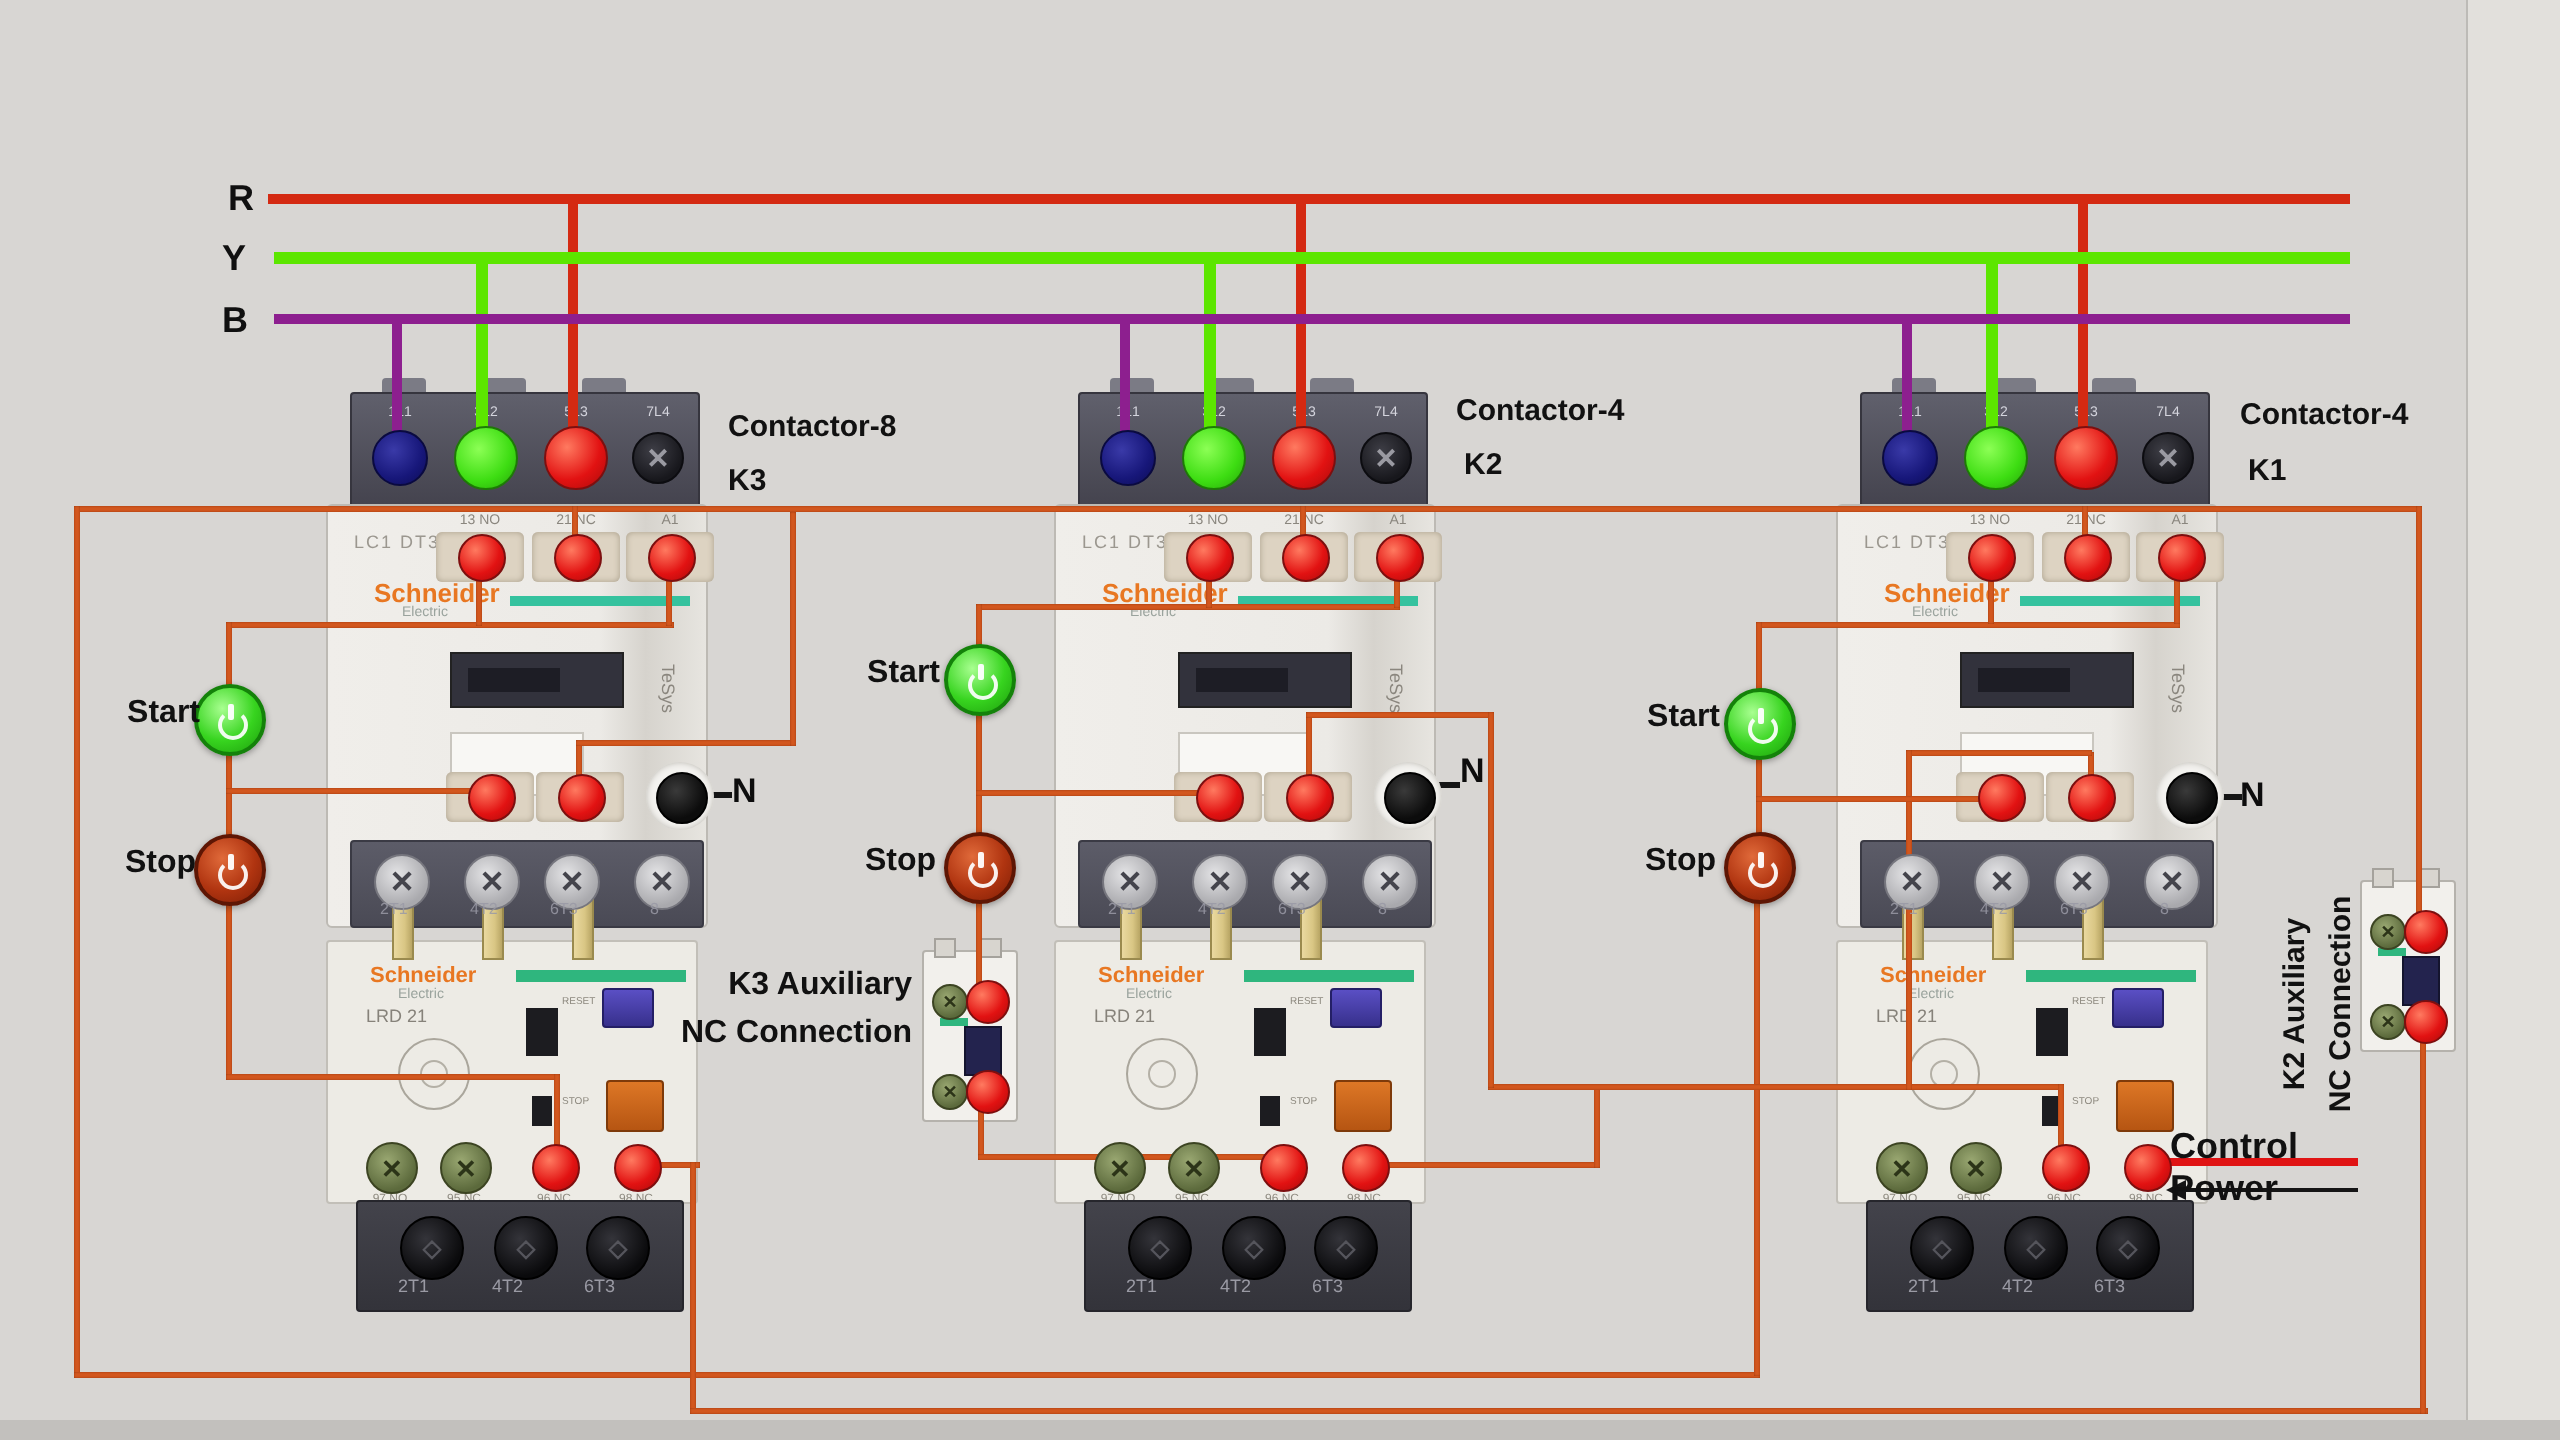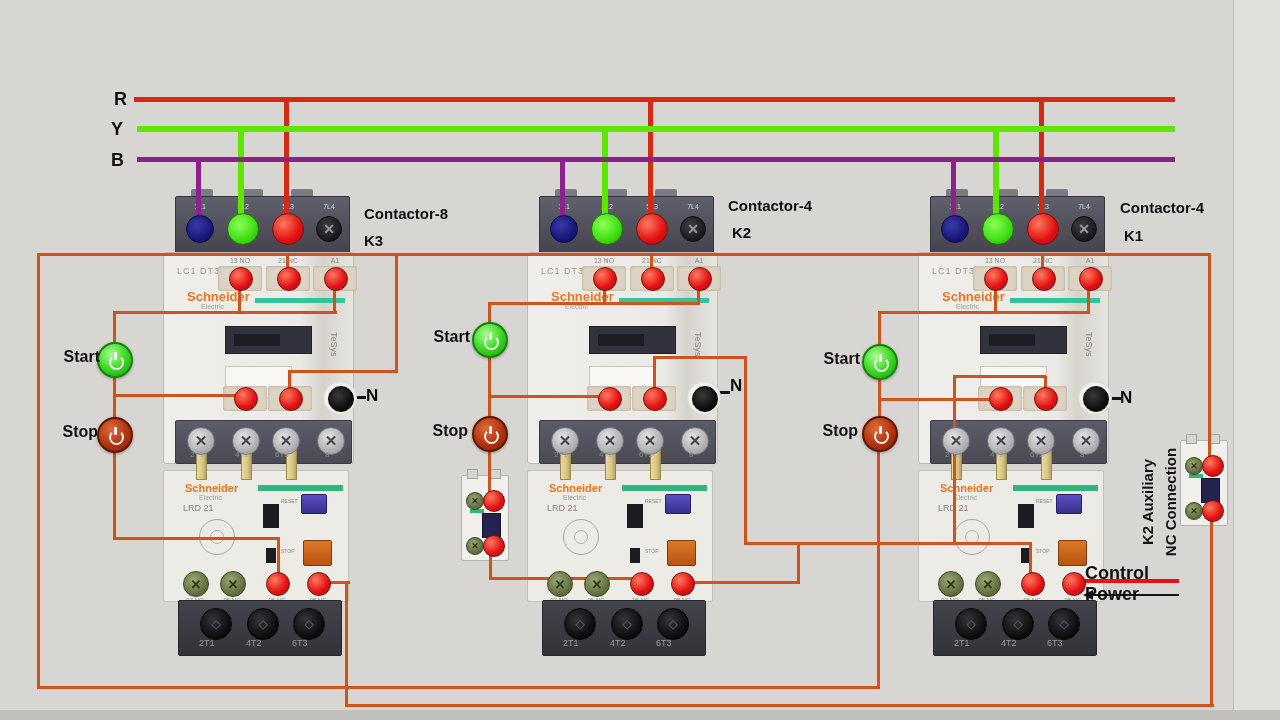--- a/index.html
+++ b/index.html
@@ -381,20 +381,24 @@
   <div class="auxblk" style="left:461px;top:475px;">
     <div class="tippy" style="left:5px;"></div>
       <div class="tippy" style="left:28px;"></div>
     <div class="screw screw-gn" style="left:4px;top:16px;width:16px;height:16px;font-size:9px;">✕</div>
     <div class="screw screw-gn" style="left:4px;top:61px;width:16px;height:16px;font-size:9px;">✕</div>
     <div class="dot dot-red" style="left:21px;top:14px;width:20px;height:20px;"></div>
     <div class="dot dot-red" style="left:21px;top:59px;width:20px;height:20px;"></div>
     <div class="auxgreen" style="top:33px;"></div>
     <div class="auxnavy"></div>
   </div>
+  <div class="auxlabel" style="left:336px;top:481px;width:120px;text-align:right;">
+    <div>K3 Auxiliary</div>
+    <div>NC Connection</div>
+  </div>
 
   <div class="auxblk" style="left:1180px;top:440px;">
     <div class="tippy" style="left:5px;"></div>
       <div class="tippy" style="left:28px;"></div>
     <div class="screw screw-gn" style="left:4px;top:16px;width:16px;height:16px;font-size:9px;">✕</div>
     <div class="screw screw-gn" style="left:4px;top:61px;width:16px;height:16px;font-size:9px;">✕</div>
     <div class="dot dot-red" style="left:21px;top:14px;width:20px;height:20px;"></div>
     <div class="dot dot-red" style="left:21px;top:59px;width:20px;height:20px;"></div>
     <div class="auxgreen" style="top:33px;"></div>
     <div class="auxnavy"></div>

